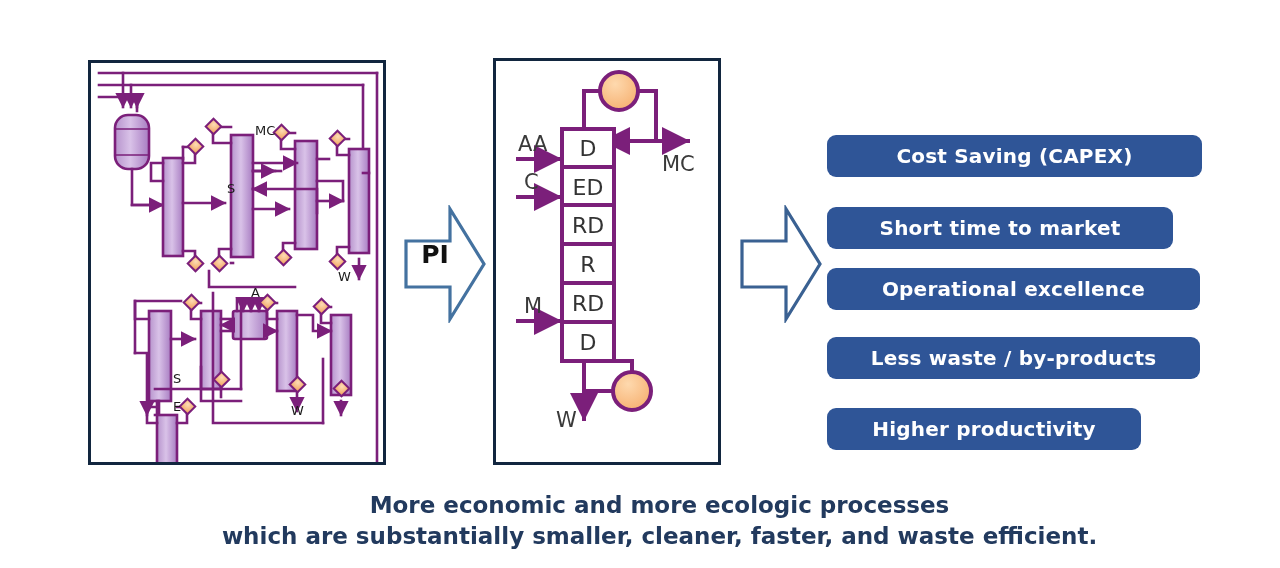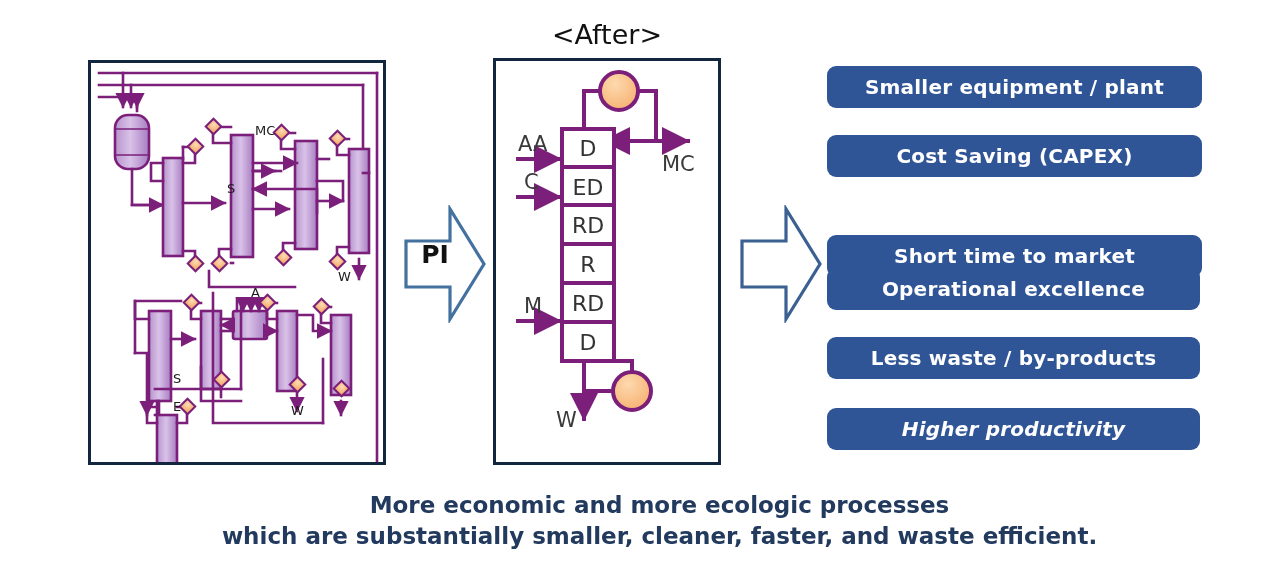--- a/index.html
+++ b/index.html
@@ -249,21 +249,20 @@
         <text x="82" y="348">E</text>
       </g>
     </svg>
   </div>
 
   <svg class="arrow-shape" id="pi-arrow" viewBox="0 0 82 118">
     <path d="M2,36 L46,36 L46,4 L80,59 L46,114 L46,82 L2,82 Z" fill="#ffffff" stroke="#4472a0" stroke-width="3.2" stroke-linejoin="miter"></path>
   </svg>
   <div class="pi-label">PI</div>
 
-  <div class="panel-title" id="after-title">&lt;After&gt;</div>
 
   <div class="panel-frame" id="after-frame">
     <svg class="svgwrap" viewBox="0 0 222 401" preserveAspectRatio="none">
       <defs>
         <marker id="aArrow" markerWidth="8" markerHeight="8" refX="6.5" refY="3.5" orient="auto">
           <path d="M0,0 L7,3.5 L0,7 z" fill="#7b1f7a"></path>
         </marker>
         <radialGradient id="valG2" cx="40%" cy="32%" r="72%">
           <stop offset="0%" stop-color="#fed9ae"></stop>
           <stop offset="100%" stop-color="#f6b172"></stop>
@@ -318,36 +317,33 @@
         <text x="166" y="110">MC</text>
         <text x="60" y="366">W</text>
       </g>
     </svg>
   </div>
 
   <svg class="arrow-shape" id="benefit-arrow" viewBox="0 0 82 118">
     <path d="M2,36 L46,36 L46,4 L80,59 L46,114 L46,82 L2,82 Z" fill="#ffffff" stroke="#3a6192" stroke-width="3.2" stroke-linejoin="miter"></path>
   </svg>
 
-  <div class="pill" style="top:66px;width:375px;">
-      <span>Smaller equipment / plant</span>
-    </div>
   <div class="pill" style="top:135px;width:375px;text-align:center;">
       <span>Cost Saving (CAPEX)</span>
     </div>
-  <div class="pill" style="top:207px;width:375px;margin-top:28px;">
+  <div class="pill" style="top:207px;width:346px;">
       <span>Short time to market</span>
     </div>
   <div class="pill" style="top:268px;width:373px;">
       <span>Operational excellence</span>
     </div>
   <div class="pill" style="top:337px;width:373px;">
       <span>Less waste / by-products</span>
     </div>
-  <div class="pill" style="top:408px;width:373px;font-style:italic;">
+  <div class="pill" style="top:408px;width:314px;">
       <span>Higher productivity</span>
     </div>
 
   <div id="caption">
     <span class="line">More economic and more ecologic processes</span>
     <span class="line">which are substantially smaller, cleaner, faster, and waste efficient.</span>
   </div>
 
 </div>
 

